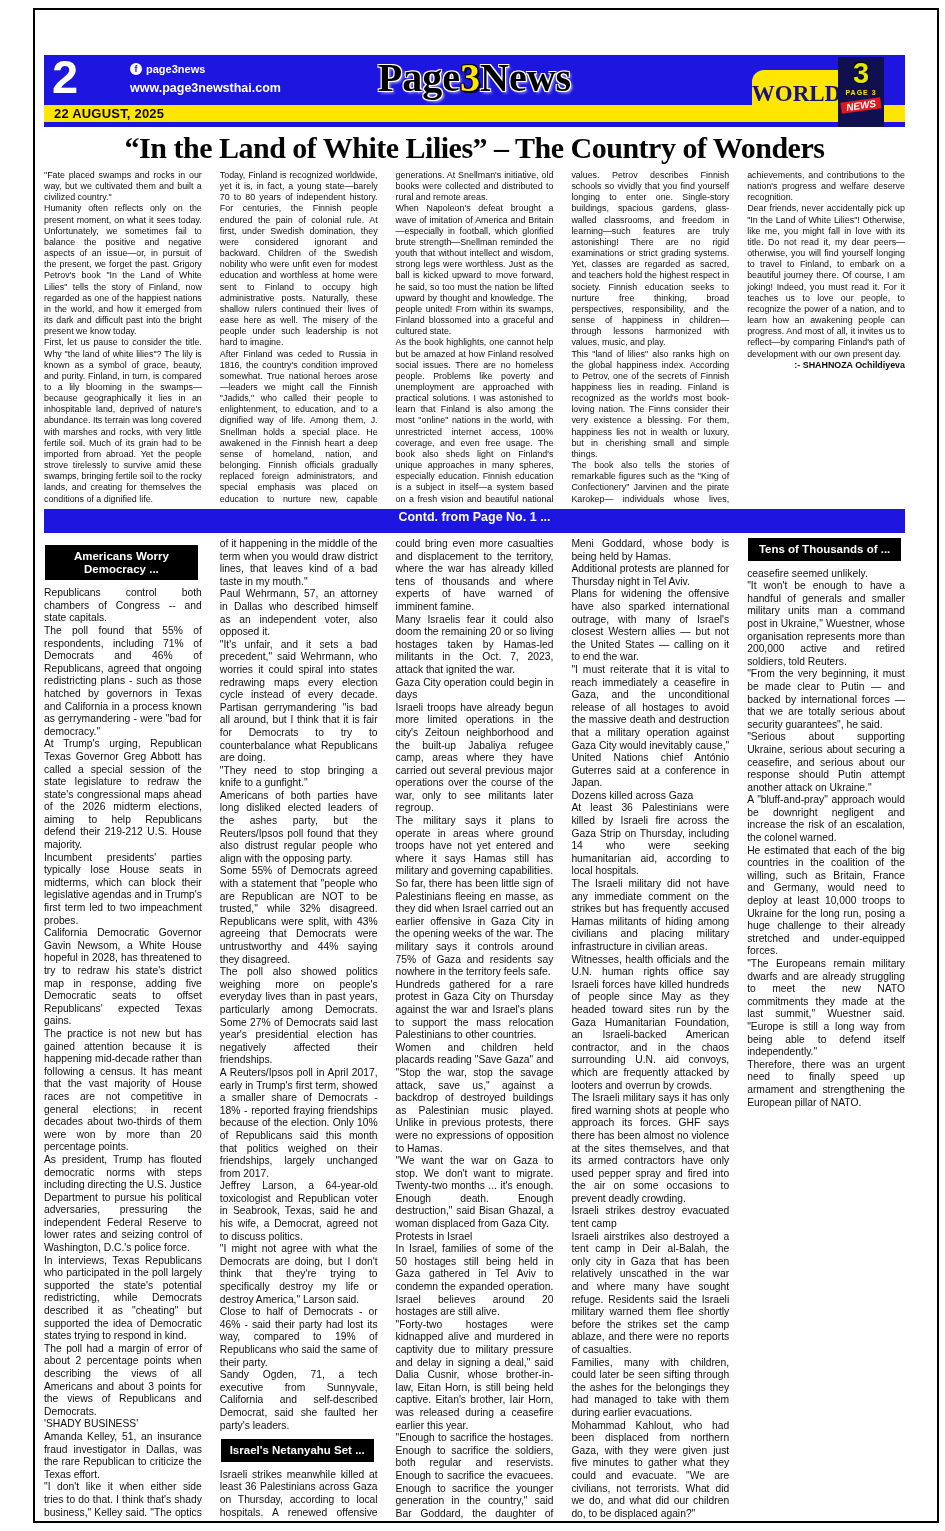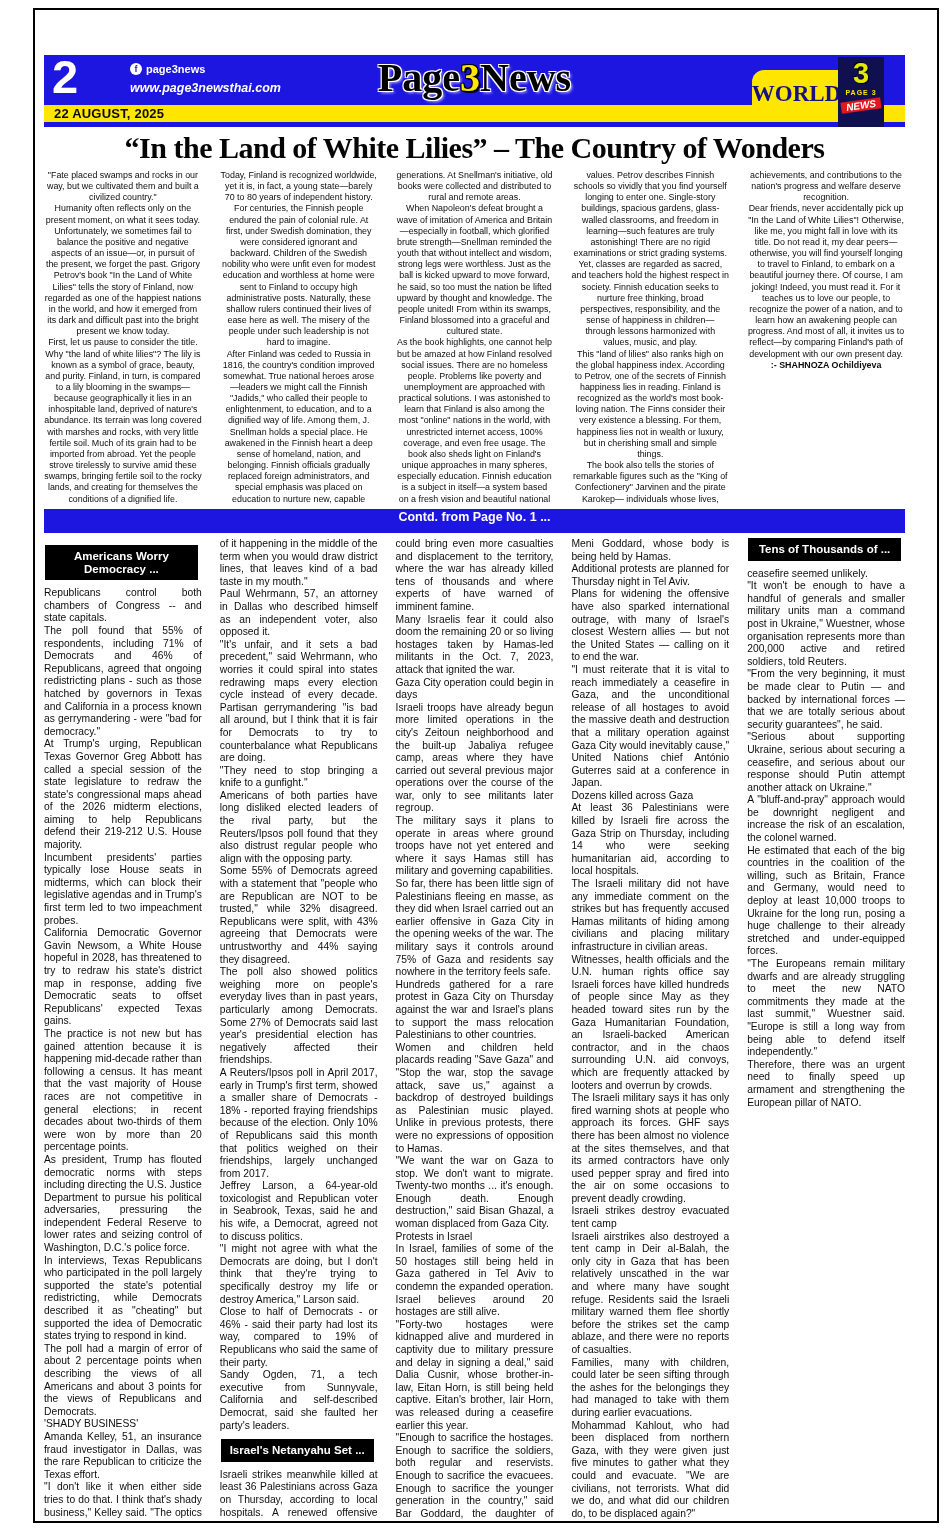--- a/index.html
+++ b/index.html
@@ -10,21 +10,21 @@
   .content{position:absolute;left:9px;top:45px;width:861px;}
 
   
   .topbar{position:relative;height:72px;}
   .bluebar{height:50px;background:#1c16e0;position:relative;}
   .pagenum{position:absolute;left:8px;top:-3px;color:#fff;font-size:47px;font-weight:bold;line-height:1.05;}
   .social{position:absolute;left:86px;top:8px;color:#fff;font-weight:bold;font-size:11px;
           display:flex;align-items:center;gap:4px;}
   .fb-icon{width:12px;height:12px;border-radius:50%;background:#fff;color:#1c16e0;
            font-size:9px;font-weight:bold;display:flex;align-items:center;justify-content:center;line-height:1;}
-  .website{position:absolute;left:86px;top:26px;color:#fff;font-weight:bold;font-size:12.5px;font-style:italic;}
+  .website{position:absolute;left:86px;top:26px;color:#fff;font-weight:bold;font-size:12.5px;}
   .masthead{position:absolute;left:0;right:0;top:1px;text-align:center;
             font-family:"Liberation Serif",serif;font-weight:bold;font-size:40px;color:#000;line-height:1.1;
             text-shadow:-1px -1px 0 #fff,1px -1px 0 #fff,-1px 1px 0 #fff,1px 1px 0 #fff,2px 2px 3px rgba(255,255,255,.7);}
   .masthead .m3{color:#ffe600;
             text-shadow:-1px -1px 0 #000,1px -1px 0 #000,-1px 1px 0 #000,2px 2px 0 #000;}
   .yellowstrip{height:17px;background:#ffe600;position:relative;}
   .dateline{position:absolute;left:10px;top:1px;font-weight:bold;font-size:13px;color:#0a0a14;letter-spacing:.2px;}
   .bluethin{height:5px;background:#1c16e0;}
   .world-box{position:absolute;left:708px;top:15px;width:89px;height:47px;background:#ffe600;
              border-radius:12px 0 0 0;display:flex;align-items:center;justify-content:center;
@@ -37,21 +37,21 @@
   .logo-news{background:#e01820;color:#fff;font-style:italic;font-weight:bold;font-size:10px;
              padding:0 5px;transform:rotate(-8deg);margin-top:4px;}
 
   
   .headline{font-family:"Liberation Serif",serif;font-weight:900;font-size:30px;line-height:1.1;
             text-align:center;margin:4px 0 6px;letter-spacing:-0.5px;color:#050505;}
 
   
   .top-cols{column-count:5;column-gap:18px;column-fill:auto;height:336px;overflow:hidden;
             font-size:8.9px;line-height:11.15px;text-align:justify;}
-  .top-cols p{margin:0;text-align:center;}
+  .top-cols p{margin:0;}
   .byline{font-weight:bold;text-align:right;margin:0;}
 
   
   .contd{height:24px;background:#1c16e0;color:#fff;font-weight:bold;font-size:12.5px;
          text-align:center;line-height:17px;margin:3px 0 5px;}
 
   
   .bottom-cols{column-count:5;column-gap:18px;column-fill:auto;height:990px;overflow:hidden;
                font-size:10.3px;line-height:12.6px;text-align:justify;}
   .bottom-cols p{margin:0;}
@@ -118,21 +118,21 @@
             <p>The practice is not new but has gained attention because it is happening mid-decade rather than following a census. It has meant that the vast majority of House races are not competitive in general elections; in recent decades about two-thirds of them were won by more than 20 percentage points.</p>
             <p>As president, Trump has flouted democratic norms with steps including directing the U.S. Justice Department to pursue his political adversaries, pressuring the independent Federal Reserve to lower rates and seizing control of Washington, D.C.'s police force.</p>
             <p>In interviews, Texas Republicans who participated in the poll largely supported the state's potential redistricting, while Democrats described it as "cheating" but supported the idea of Democratic states trying to respond in kind.</p>
             <p>The poll had a margin of error of about 2 percentage points when describing the views of all Americans and about 3 points for the views of Republicans and Democrats.</p>
             <p>'SHADY BUSINESS'</p>
             <p>Amanda Kelley, 51, an insurance fraud investigator in Dallas, was the rare Republican to criticize the Texas effort.</p>
             <p>"I don't like it when either side tries to do that. I think that's shady business," Kelley said. "The optics of it happening in the middle of the term when you would draw district lines, that leaves kind of a bad taste in my mouth."</p>
             <p>Paul Wehrmann, 57, an attorney in Dallas who described himself as an independent voter, also opposed it.</p>
             <p>"It's unfair, and it sets a bad precedent," said Wehrmann, who worries it could spiral into states redrawing maps every election cycle instead of every decade. Partisan gerrymandering "is bad all around, but I think that it is fair for Democrats to try to counterbalance what Republicans are doing.</p>
             <p>"They need to stop bringing a knife to a gunfight."</p>
-            <p>Americans of both parties have long disliked elected leaders of the rival party, but the Reuters/Ipsos poll found that they also distrust regular people who align with the opposing party.</p>
+            <p>Americans of both parties have long disliked elected leaders of the ashes party, but the Reuters/Ipsos poll found that they also distrust regular people who align with the opposing party.</p>
             <p>Some 55% of Democrats agreed with a statement that "people who are Republican are NOT to be trusted," while 32% disagreed. Republicans were split, with 43% agreeing that Democrats were untrustworthy and 44% saying they disagreed.</p>
             <p>The poll also showed politics weighing more on people's everyday lives than in past years, particularly among Democrats. Some 27% of Democrats said last year's presidential election has negatively affected their friendships.</p>
             <p>A Reuters/Ipsos poll in April 2017, early in Trump's first term, showed a smaller share of Democrats - 18% - reported fraying friendships because of the election. Only 10% of Republicans said this month that politics weighed on their friendships, largely unchanged from 2017.</p>
             <p>Jeffrey Larson, a 64-year-old toxicologist and Republican voter in Seabrook, Texas, said he and his wife, a Democrat, agreed not to discuss politics.</p>
             <p>"I might not agree with what the Democrats are doing, but I don't think that they're trying to specifically destroy my life or destroy America," Larson said.</p>
             <p>Close to half of Democrats - or 46% - said their party had lost its way, compared to 19% of Republicans who said the same of their party.</p>
             <p>Sandy Ogden, 71, a tech executive from Sunnyvale, California and self-described Democrat, said she faulted her party's leaders.</p>
           </div>
       </div>
       <div>

